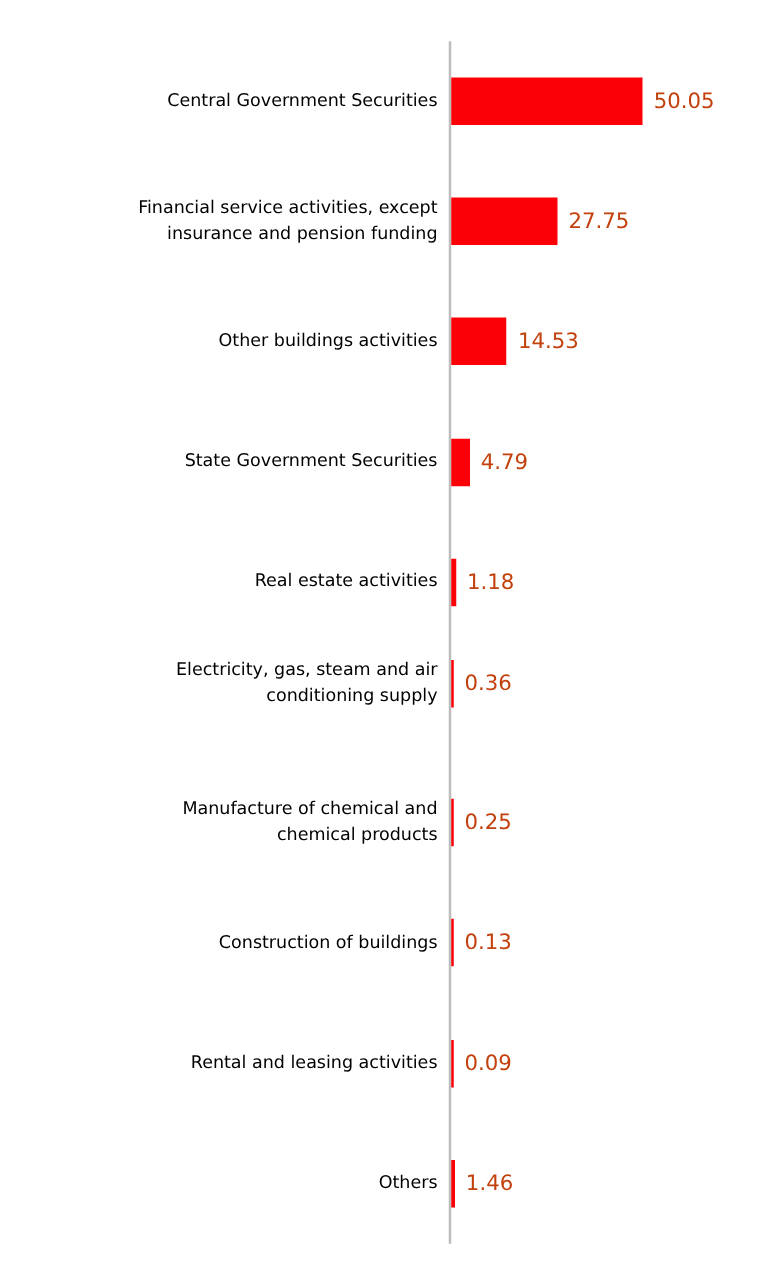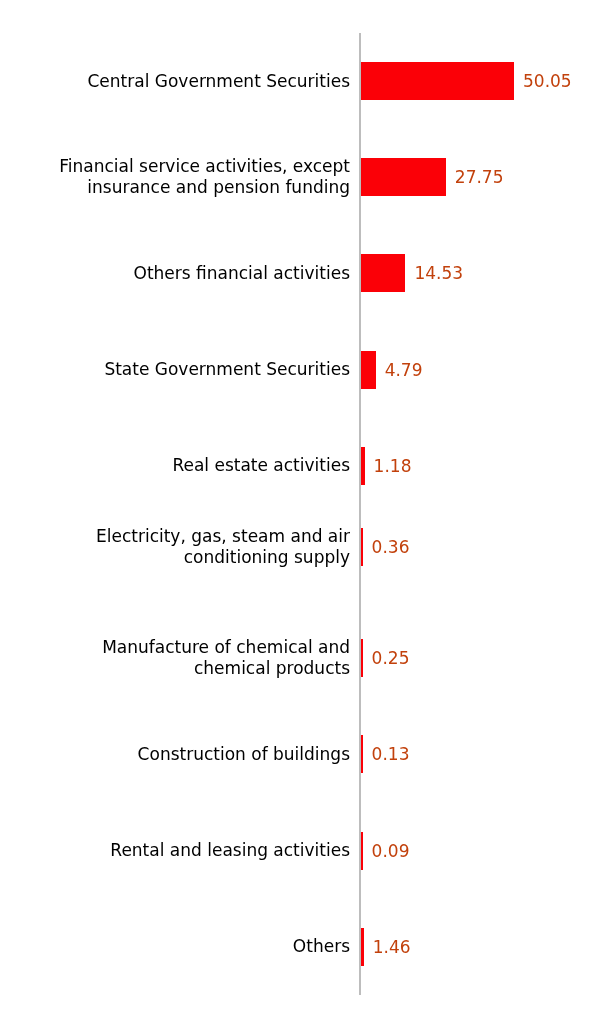--- a/index.html
+++ b/index.html
@@ -41,21 +41,21 @@
     width: 610px;
     height: 96.2px;
     display: flex;
     align-items: center;
   }
   .cat-label {
     position: absolute;
     left: 10px;
     width: 340px;
     text-align: right;
-    font-size: 17px;
+    font-size: 14px;
     line-height: 21px;
     color: #000000;
     white-space: pre-line;
   }
   .bar-wrap {
     position: absolute;
     left: 361px;
     display: flex;
     align-items: center;
     height: 100%;
@@ -86,21 +86,21 @@
       </div>
       <div class="row" style="top: 96.2px; height: 96.2px;">
         <div class="cat-label">Financial service activities, except
 insurance and pension funding</div>
         <div class="bar-wrap">
           <div class="bar" style="width: 84.8302px; background: rgb(251, 0, 7);"></div>
           <div class="val-label">27.75</div>
         </div>
       </div>
       <div class="row" style="top: 192.4px; height: 96.2px;">
-        <div class="cat-label">Others financial activities</div>
+        <div class="cat-label">Other buildings activities</div>
         <div class="bar-wrap">
           <div class="bar" style="width: 44.4174px; background: rgb(251, 0, 7);"></div>
           <div class="val-label">14.53</div>
         </div>
       </div>
       <div class="row" style="top: 288.6px; height: 96.2px;">
         <div class="cat-label">State Government Securities</div>
         <div class="bar-wrap">
           <div class="bar" style="width: 14.6428px; background: rgb(251, 0, 7);"></div>
           <div class="val-label">4.79</div>

